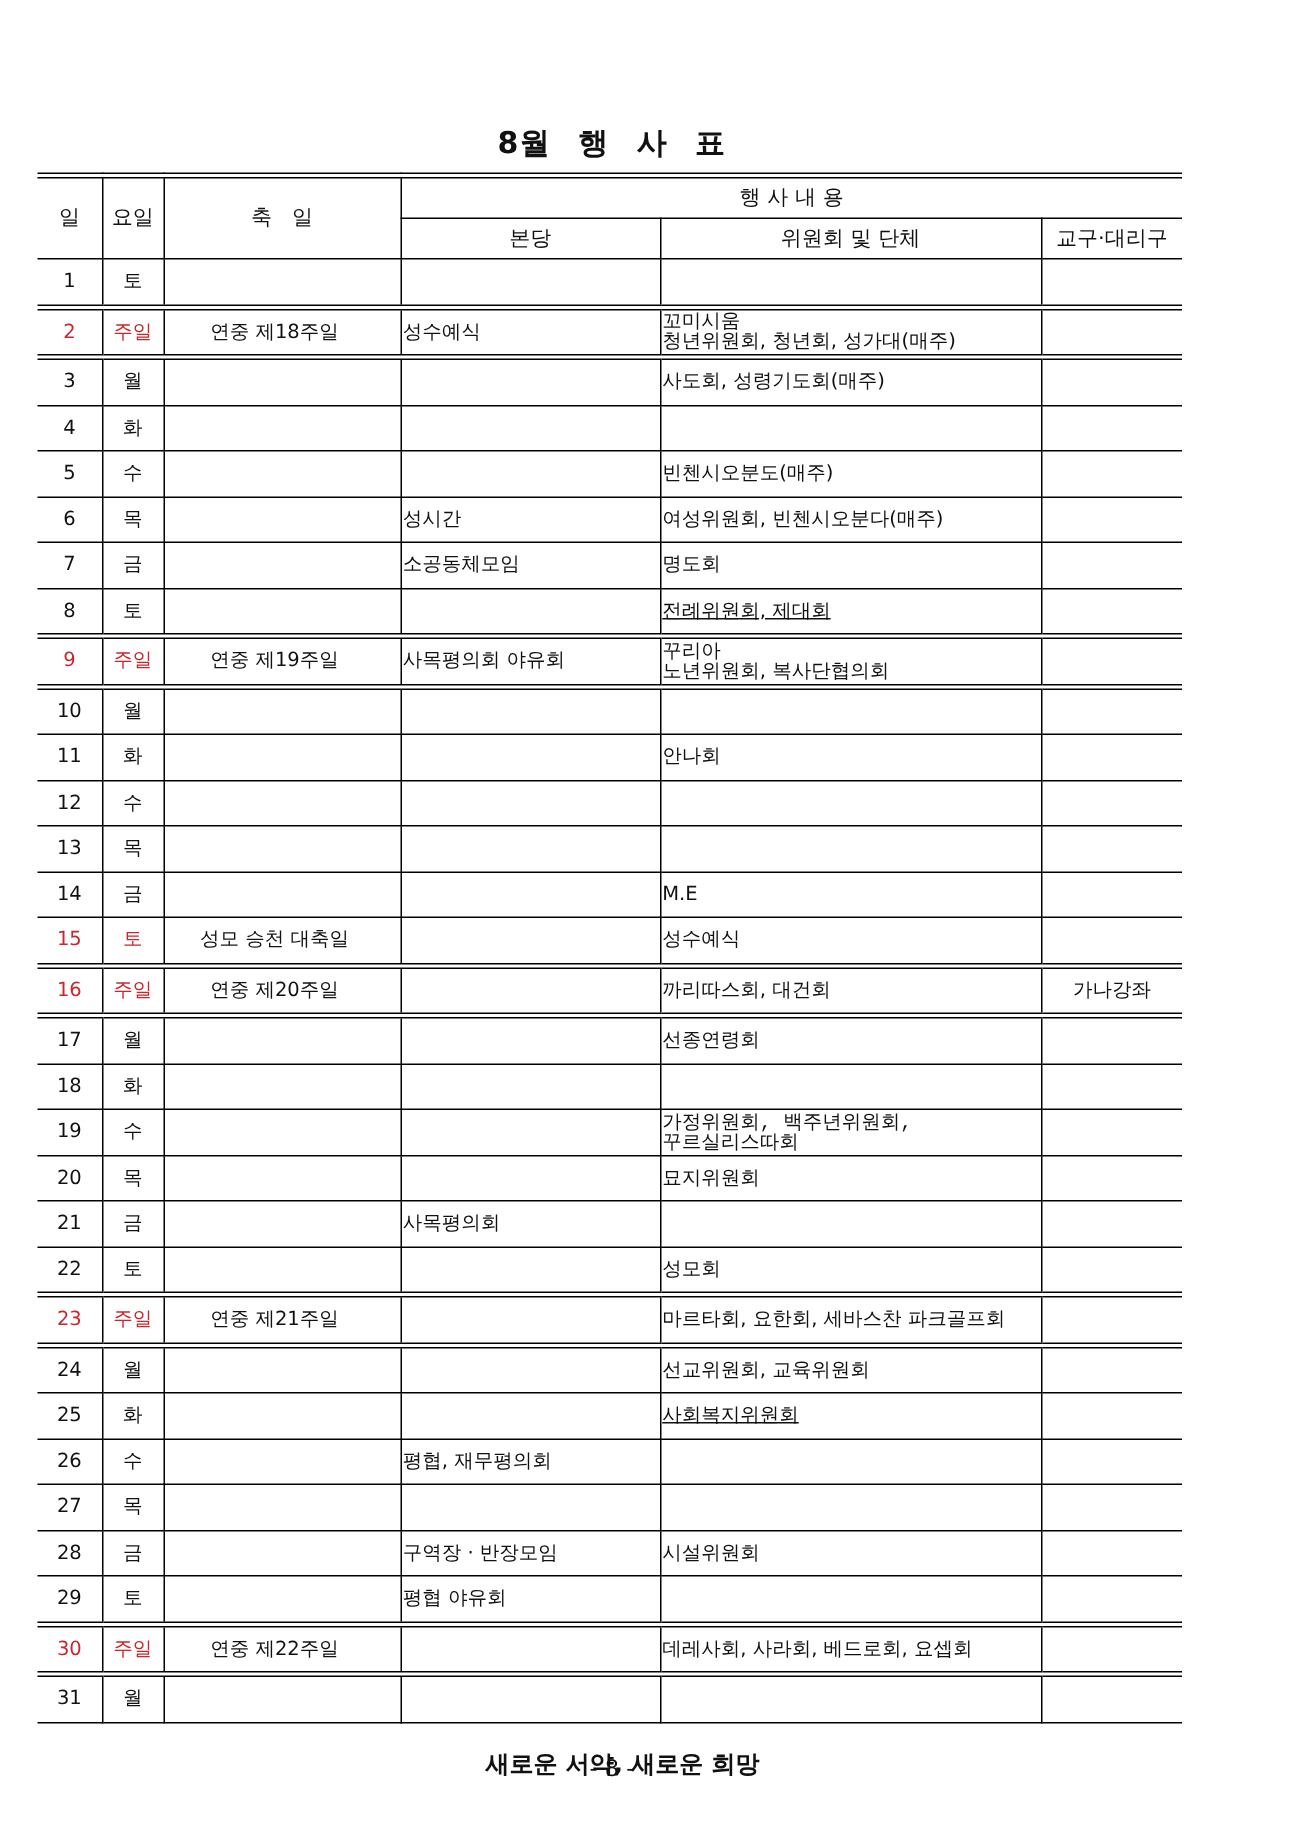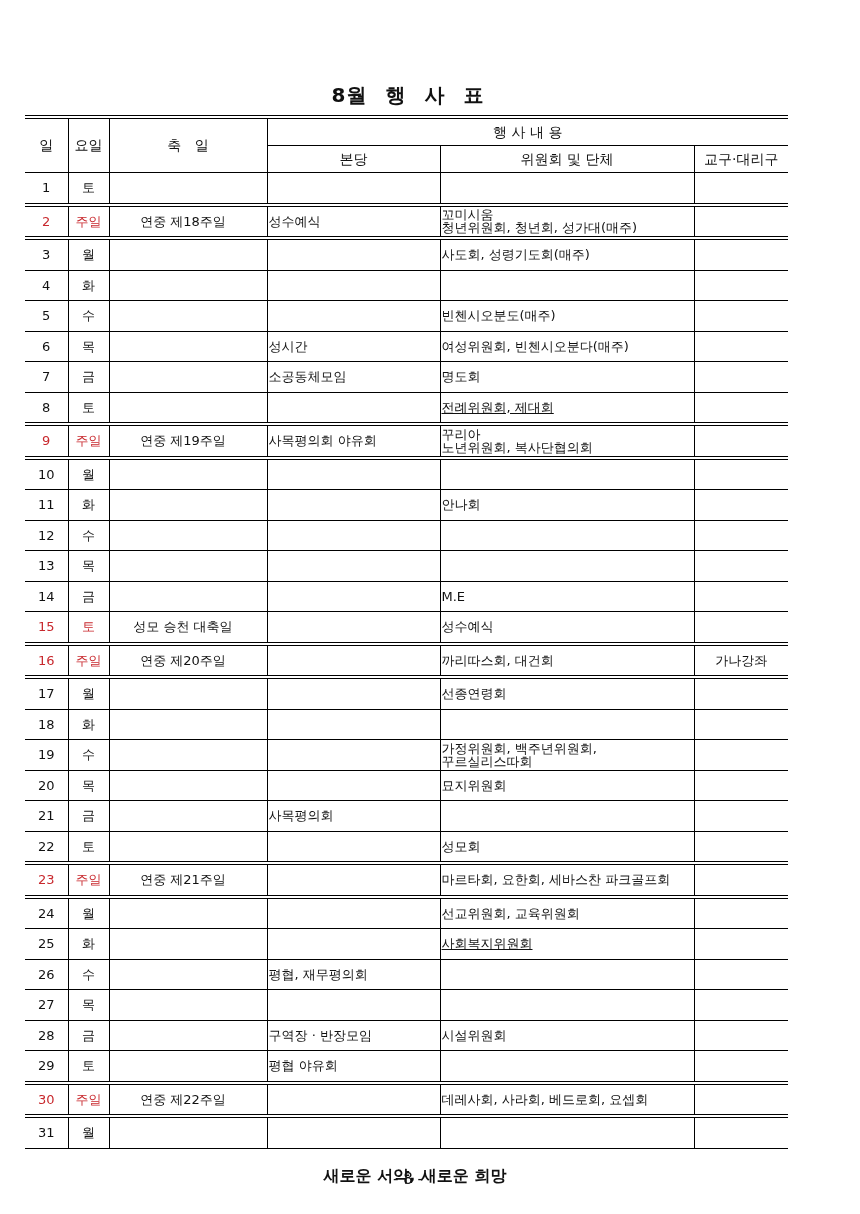--- a/index.html
+++ b/index.html
@@ -191,21 +191,21 @@
         <td class="feast"></td>
         <td class="l"></td>
         <td class="l" style="white-space: pre;"></td>
         <td class="c"></td>
       </tr>
       <tr>
         <td class="c">19</td>
         <td class="c">수</td>
         <td class="feast"></td>
         <td class="l"></td>
-        <td class="l small" style="white-space: pre;">가정위원회, 백주년위원회,
+        <td class="l small" style="white-space: pre; font-family: Liberation Mono, monospace;">가정위원회, 백주년위원회,
 꾸르실리스따회</td>
         <td class="c"></td>
       </tr>
       <tr>
         <td class="c">20</td>
         <td class="c">목</td>
         <td class="feast"></td>
         <td class="l"></td>
         <td class="l" style="white-space: pre;">묘지위원회</td>
         <td class="c"></td>

